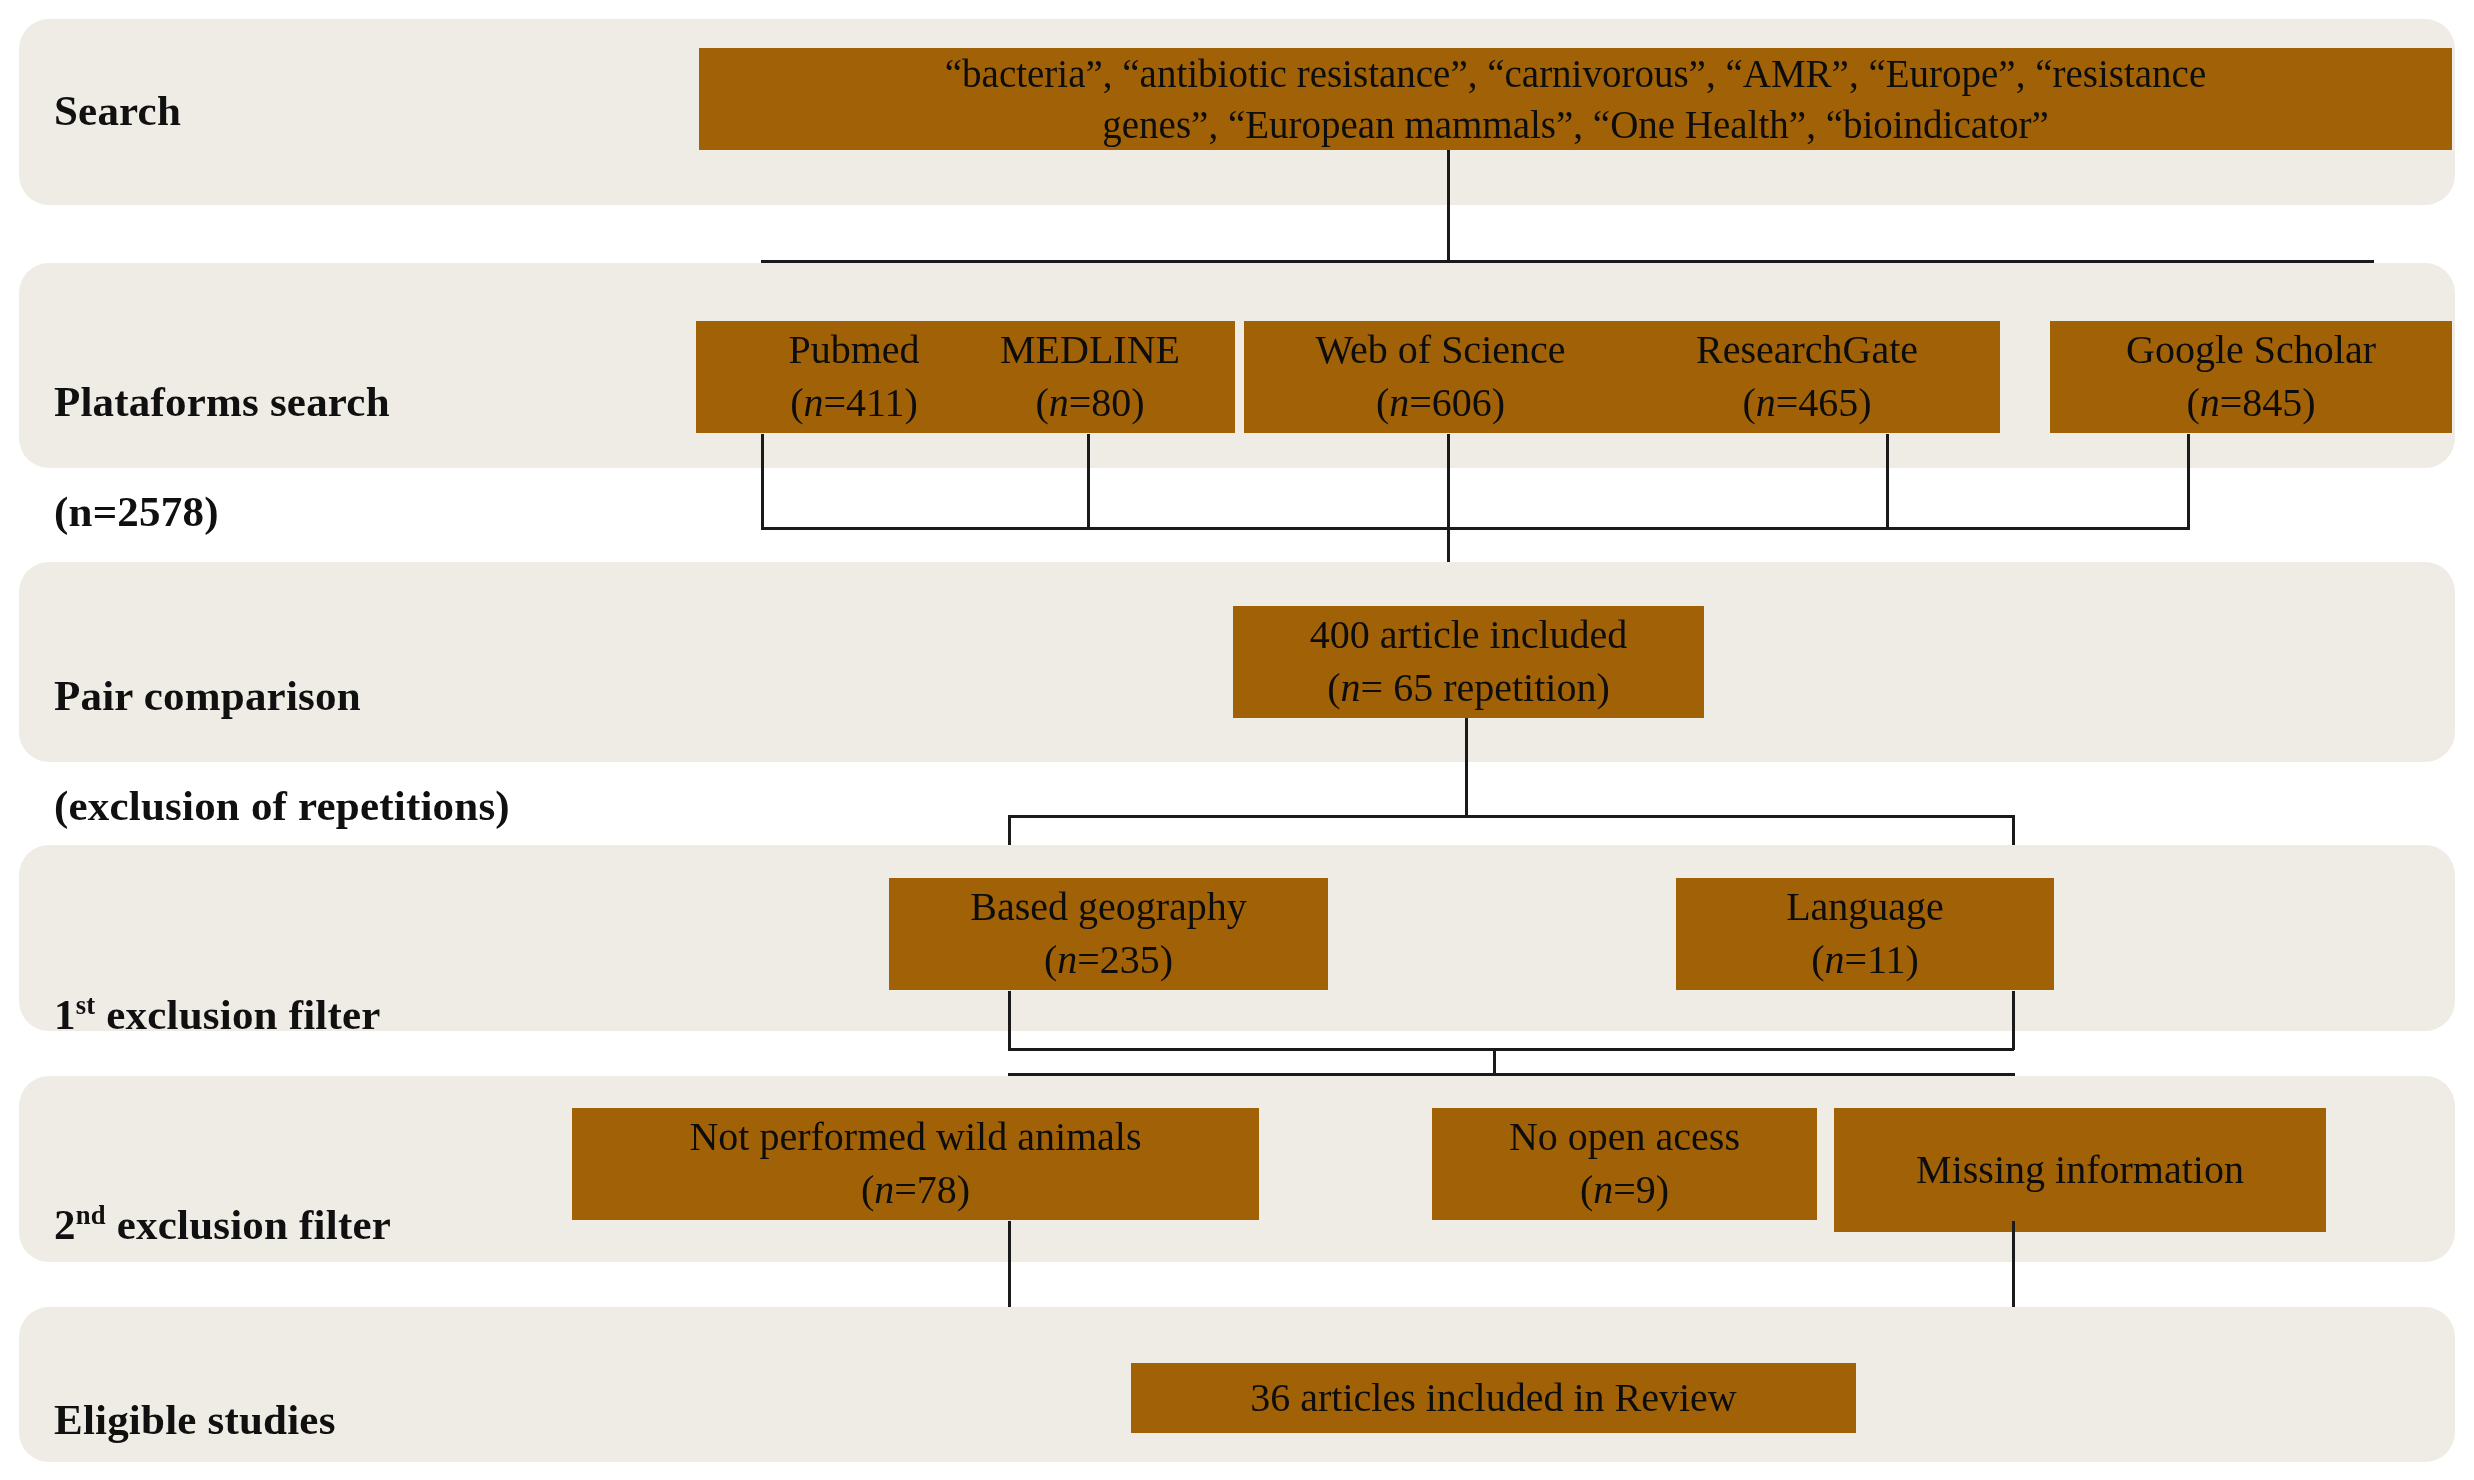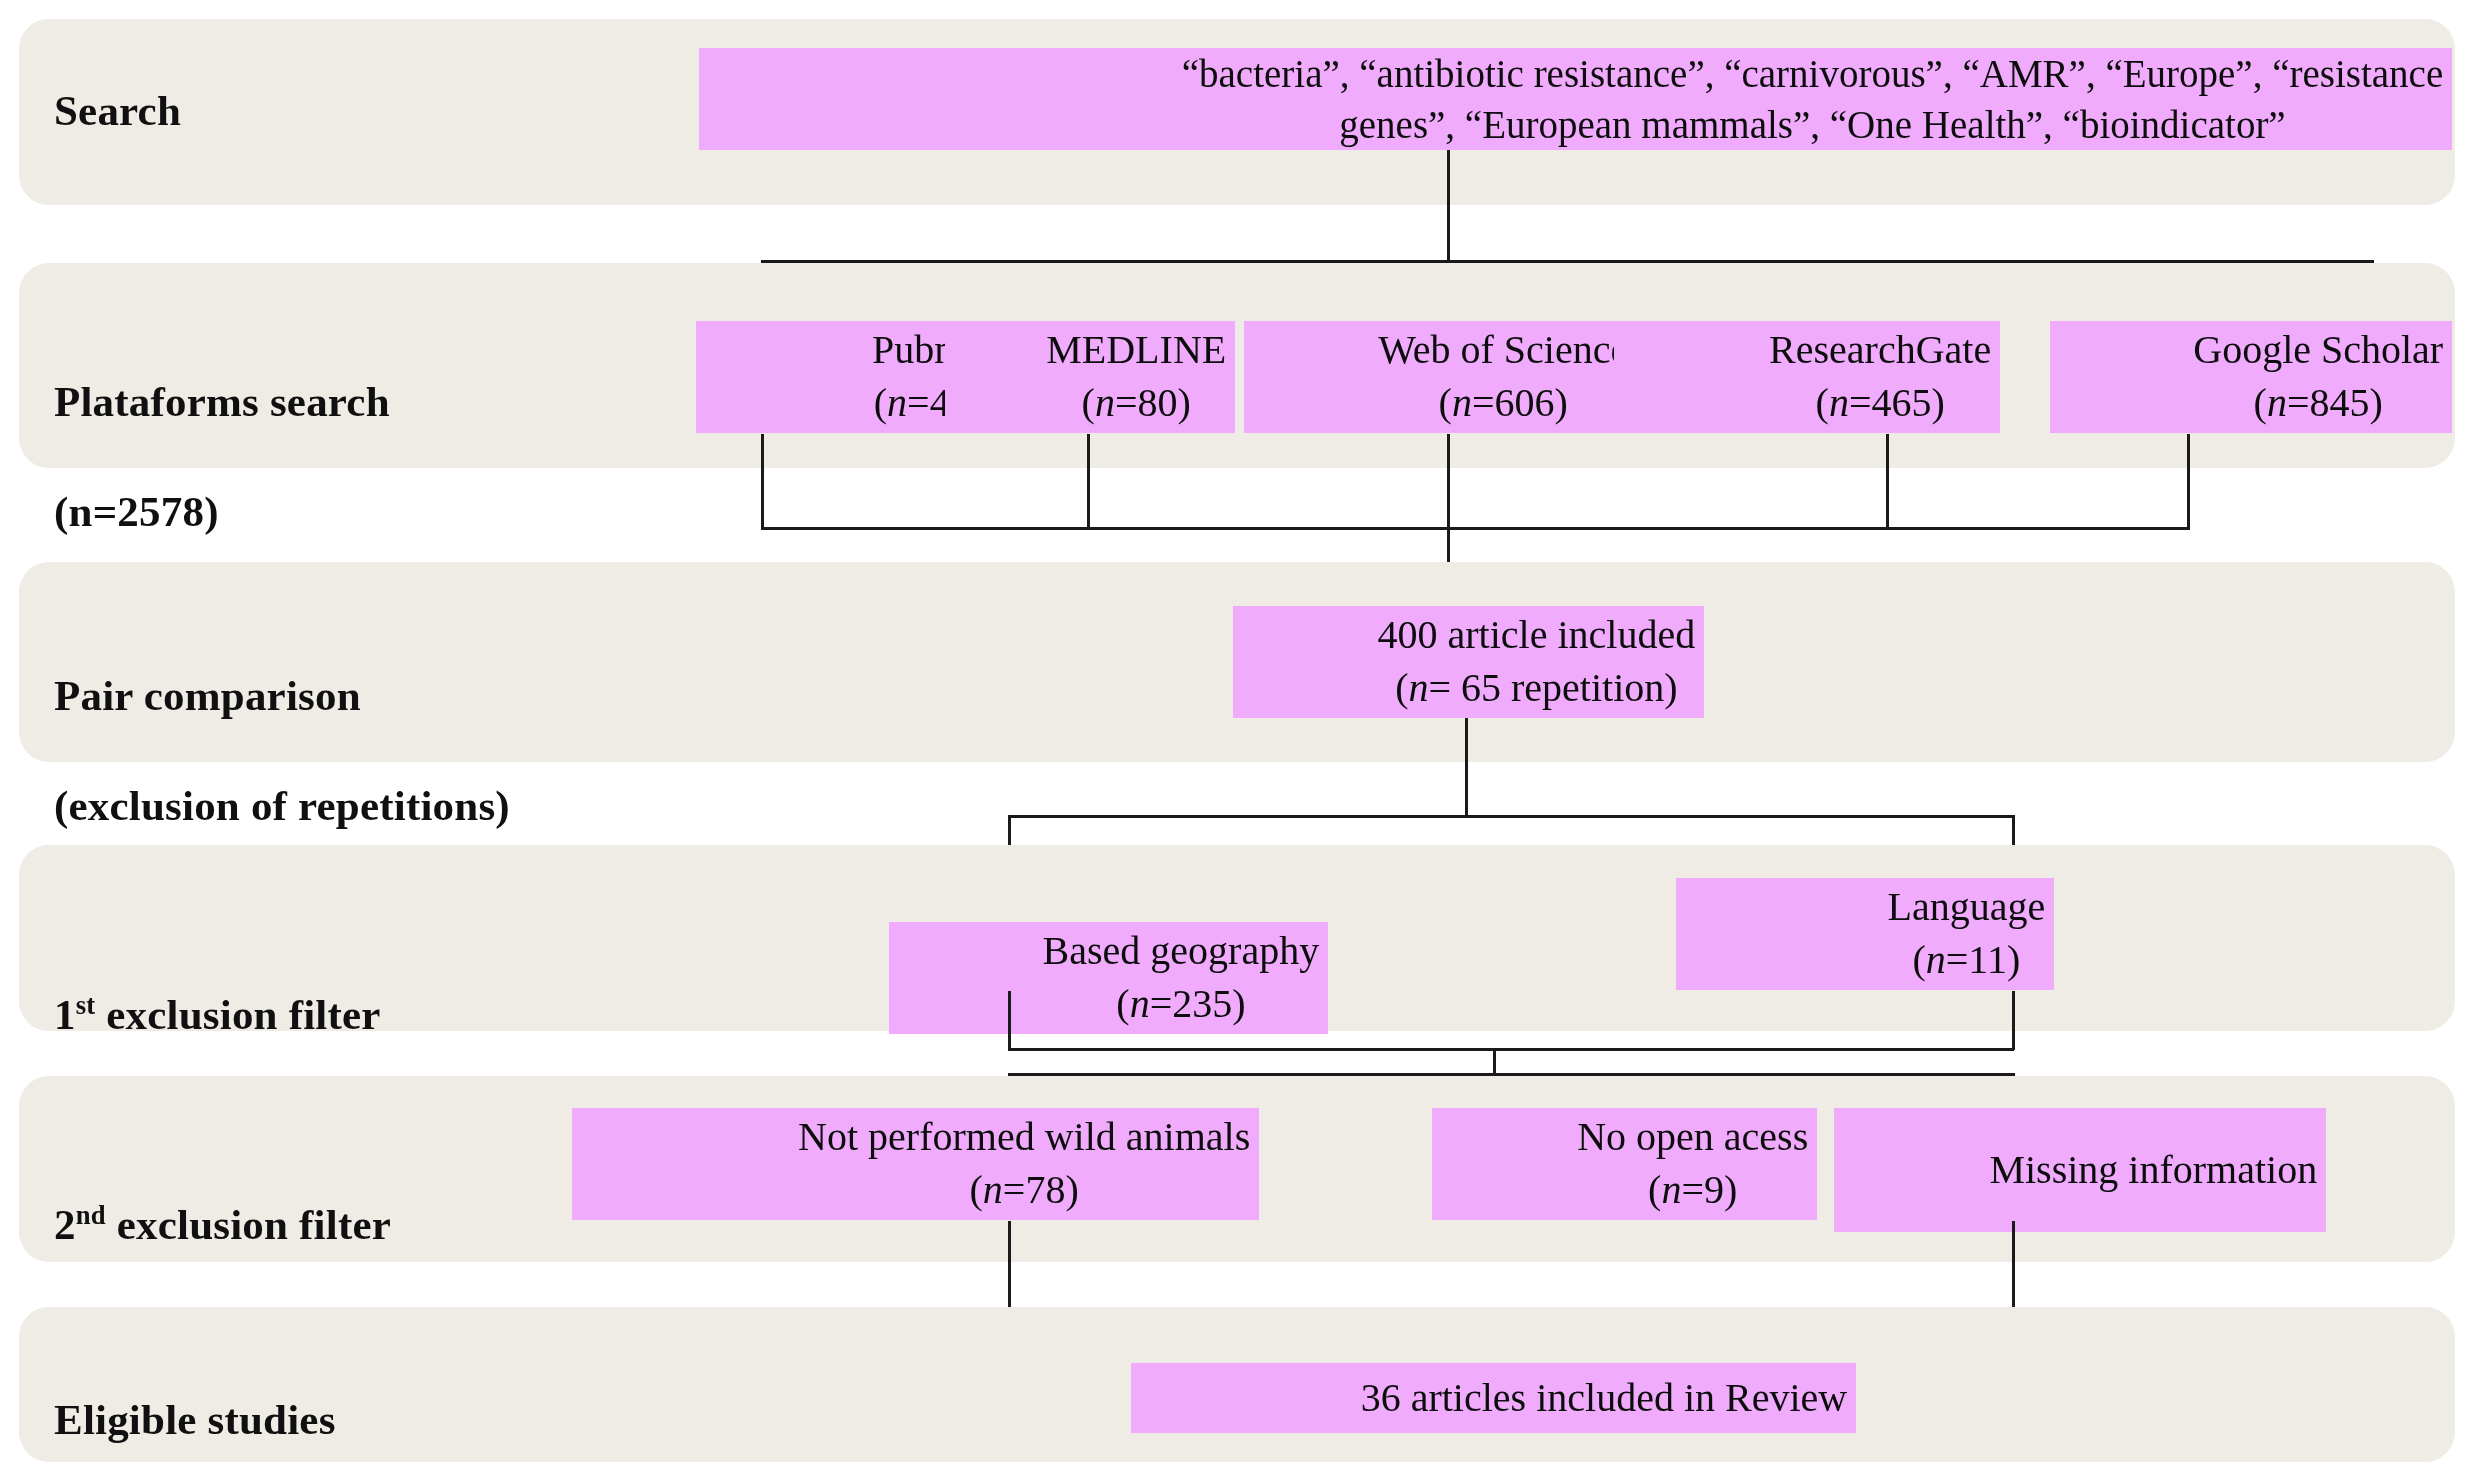--- a/index.html
+++ b/index.html
@@ -38,28 +38,28 @@
   }
   .band-label sup {
     font-size: 0.62em;
     vertical-align: super;
     line-height: 0;
   }
 
   
   .node {
     position: absolute;
-    background: #f0abfc;
+    background: #a16207;
     color: #0d0d0d;
     font-size: 40px;
     line-height: 1.32;
     text-align: center;
     display: flex;
     align-items: center;
-    justify-content: flex-end;
+    justify-content: center;
     box-sizing: border-box;
     padding: 5.3px 8.8px;
   }
   .node .ln { display: block; }
   .node i { font-style: italic; }
 
   
   .vline {
     position: absolute;
     width: 2.6px;
@@ -159,21 +159,21 @@
   <div class="vline" style="left:1465px; top:718px; height:98px;"></div>
   <div class="hline" style="left:1008px; top:815px; width:1006px;"></div>
   <div class="vline" style="left:1008px; top:815px; height:118px;"></div>
   <div class="vline" style="left:2012px; top:815px; height:118px;"></div>
 
   <div class="band" style="top:845px; height:186px;"></div>
   <div class="band-label" style="top:932px;">
     <span>1</span><sup>st</sup><span> exclusion filter</span>
   </div>
 
-  <div class="node" style="left:889px; top:878px; width:439px; height:112px;margin-top:44px;">
+  <div class="node" style="left:889px; top:878px; width:439px; height:112px;">
     <div>
       <span class="ln">Based geography</span>
       <span class="ln">(<i>n</i>=235)</span>
     </div>
   </div>
 
   <div class="node" style="left:1676px; top:878px; width:378px; height:112px;">
     <div>
       <span class="ln">Language</span>
       <span class="ln">(<i>n</i>=11)</span>

